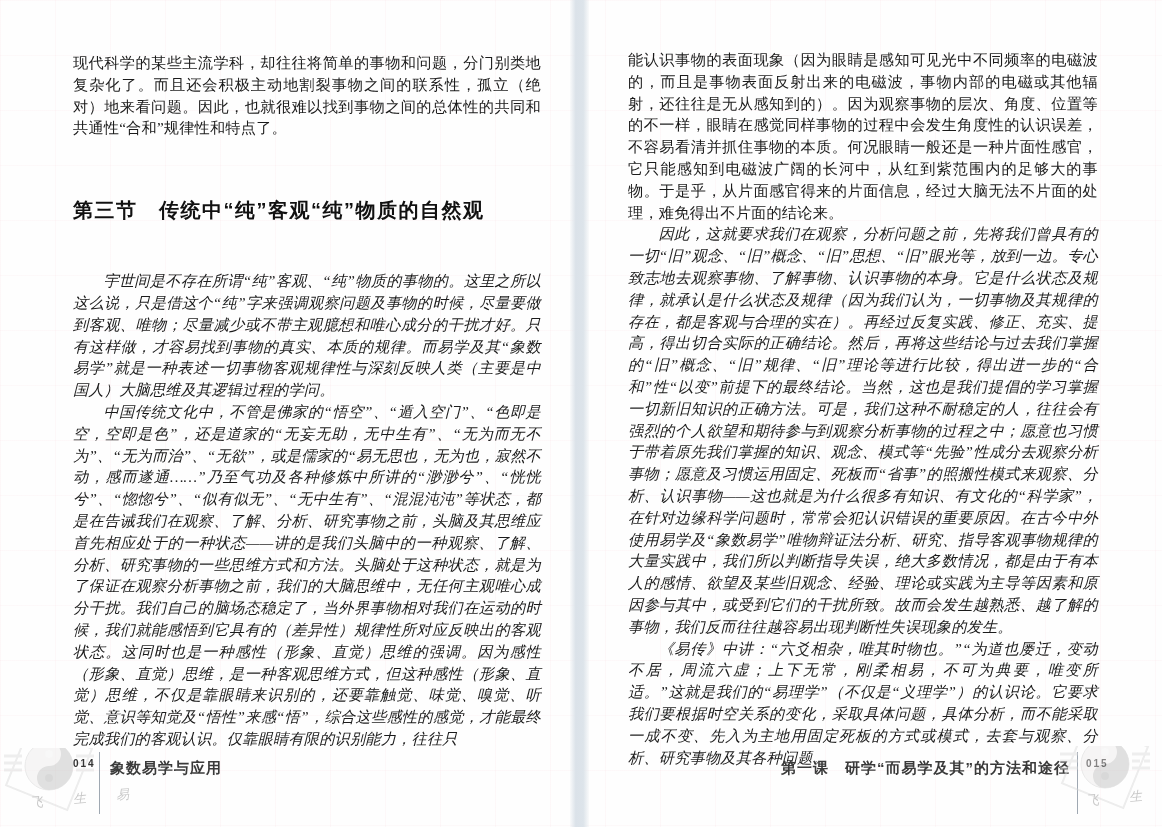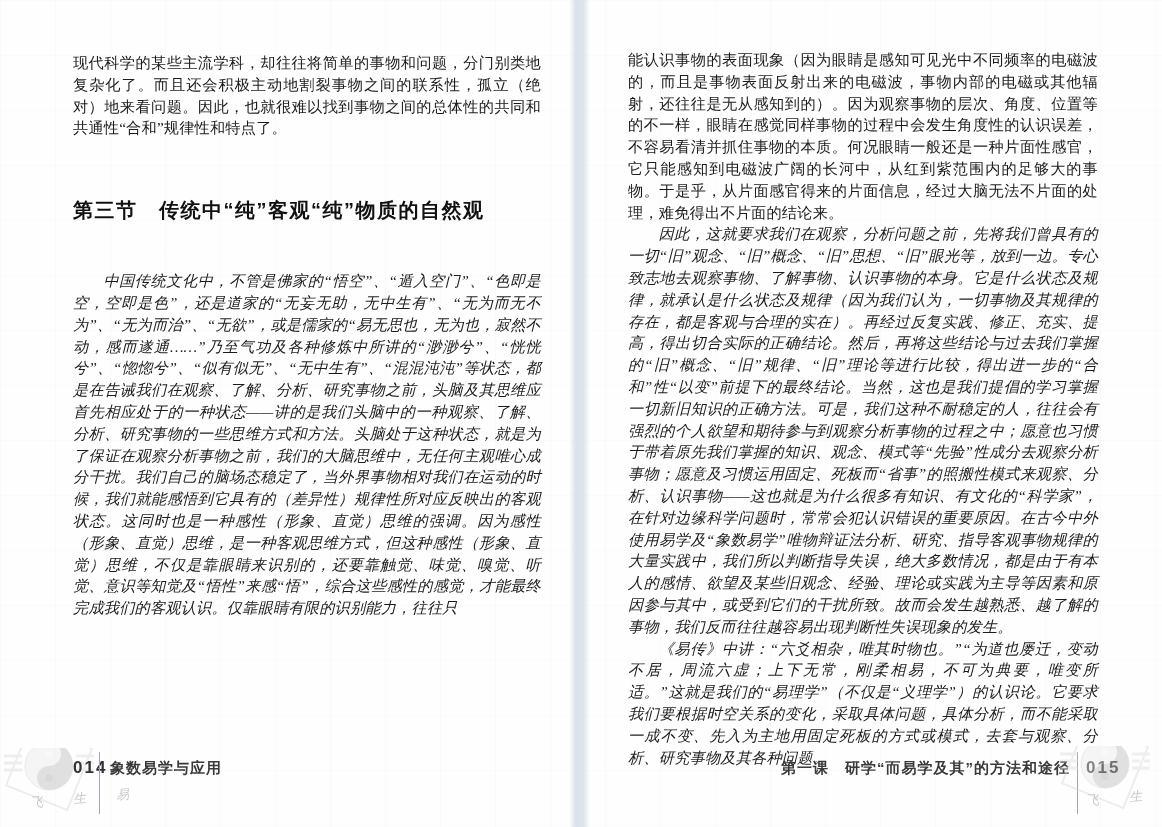--- a/index.html
+++ b/index.html
@@ -30,21 +30,21 @@
   }
   p.indent { text-indent:2em;font-style:italic; }
   h2.section {
     margin:58px 0 46px 0; font-family:"Liberation Sans", sans-serif;
     font-size:20px; font-weight:bold; text-align:left;
     letter-spacing:1.5px; color:#111;
   }
   
   .folio-num {
     position:absolute; font-family:"Liberation Sans", sans-serif;
-    font-size:17px; font-weight:bold; letter-spacing:2px; color:#333;
+    font-size:10px; font-weight:bold; letter-spacing:2px; color:#333;
   }
   .folio-title {
     position:absolute; font-family:"Liberation Sans", sans-serif;
     font-size:15px; font-weight:bold; letter-spacing:1px; color:#3a3a3a;
     white-space:nowrap;
   }
   .folio-divider {
     position:absolute; width:1px; height:62px; background:#9fa8b2; top:752px;
   }
   .num-left    { left:73px;  top:758px; }
@@ -67,20 +67,21 @@
 </head>
 <body>
 
 <div class="canvas">
   <div class="grid-overlay"></div>
   <div class="gutter"></div>
 
   <div class="page page-left">
     <p class="body">现代科学的某些主流学科，却往往将简单的事物和问题，分门别类地复杂化了。而且还会积极主动地割裂事物之间的联系性，孤立（绝对）地来看问题。因此，也就很难以找到事物之间的总体性的共同和共通性“合和”规律性和特点了。</p>
     <h2 class="section">第三节　传统中“纯”客观“纯”物质的自然观</h2>
+    <p class="body indent">宇世间是不存在所谓“纯”客观、“纯”物质的事物的。这里之所以这么说，只是借这个“纯”字来强调观察问题及事物的时候，尽量要做到客观、唯物；尽量减少或不带主观臆想和唯心成分的干扰才好。只有这样做，才容易找到事物的真实、本质的规律。而易学及其“象数易学”就是一种表述一切事物客观规律性与深刻反映人类（主要是中国人）大脑思维及其逻辑过程的学问。</p>
     <p class="body indent">中国传统文化中，不管是佛家的“悟空”、“遁入空门”、“色即是空，空即是色”，还是道家的“无妄无助，无中生有”、“无为而无不为”、“无为而治”、“无欲”，或是儒家的“易无思也，无为也，寂然不动，感而遂通……”乃至气功及各种修炼中所讲的“渺渺兮”、“恍恍兮”、“惚惚兮”、“似有似无”、“无中生有”、“混混沌沌”等状态，都是在告诫我们在观察、了解、分析、研究事物之前，头脑及其思维应首先相应处于的一种状态——讲的是我们头脑中的一种观察、了解、分析、研究事物的一些思维方式和方法。头脑处于这种状态，就是为了保证在观察分析事物之前，我们的大脑思维中，无任何主观唯心成分干扰。我们自己的脑场态稳定了，当外界事物相对我们在运动的时候，我们就能感悟到它具有的（差异性）规律性所对应反映出的客观状态。这同时也是一种感性（形象、直觉）思维的强调。因为感性（形象、直觉）思维，是一种客观思维方式，但这种感性（形象、直觉）思维，不仅是靠眼睛来识别的，还要靠触觉、味觉、嗅觉、听觉、意识等知觉及“悟性”来感“悟”，综合这些感性的感觉，才能最终完成我们的客观认识。仅靠眼睛有限的识别能力，往往只</p>
   </div>
 
   <div class="page page-right">
     <p class="body">能认识事物的表面现象（因为眼睛是感知可见光中不同频率的电磁波的，而且是事物表面反射出来的电磁波，事物内部的电磁或其他辐射，还往往是无从感知到的）。因为观察事物的层次、角度、位置等的不一样，眼睛在感觉同样事物的过程中会发生角度性的认识误差，不容易看清并抓住事物的本质。何况眼睛一般还是一种片面性感官，它只能感知到电磁波广阔的长河中，从红到紫范围内的足够大的事物。于是乎，从片面感官得来的片面信息，经过大脑无法不片面的处理，难免得出不片面的结论来。</p>
     <p class="body indent">因此，这就要求我们在观察，分析问题之前，先将我们曾具有的一切“旧”观念、“旧”概念、“旧”思想、“旧”眼光等，放到一边。专心致志地去观察事物、了解事物、认识事物的本身。它是什么状态及规律，就承认是什么状态及规律（因为我们认为，一切事物及其规律的存在，都是客观与合理的实在）。再经过反复实践、修正、充实、提高，得出切合实际的正确结论。然后，再将这些结论与过去我们掌握的“旧”概念、“旧”规律、“旧”理论等进行比较，得出进一步的“合和”性“以变”前提下的最终结论。当然，这也是我们提倡的学习掌握一切新旧知识的正确方法。可是，我们这种不耐稳定的人，往往会有强烈的个人欲望和期待参与到观察分析事物的过程之中；愿意也习惯于带着原先我们掌握的知识、观念、模式等“先验”性成分去观察分析事物；愿意及习惯运用固定、死板而“省事”的照搬性模式来观察、分析、认识事物——这也就是为什么很多有知识、有文化的“科学家”，在针对边缘科学问题时，常常会犯认识错误的重要原因。在古今中外使用易学及“象数易学”唯物辩证法分析、研究、指导客观事物规律的大量实践中，我们所以判断指导失误，绝大多数情况，都是由于有本人的感情、欲望及某些旧观念、经验、理论或实践为主导等因素和原因参与其中，或受到它们的干扰所致。故而会发生越熟悉、越了解的事物，我们反而往往越容易出现判断性失误现象的发生。</p>
     <p class="body indent">《易传》中讲：“六爻相杂，唯其时物也。”“为道也屡迁，变动不居，周流六虚；上下无常，刚柔相易，不可为典要，唯变所适。”这就是我们的“易理学”（不仅是“义理学”）的认识论。它要求我们要根据时空关系的变化，采取具体问题，具体分析，而不能采取一成不变、先入为主地用固定死板的方式或模式，去套与观察、分析、研究事物及其各种问题。</p>
   </div>
 
   <div class="wm wm-left">

